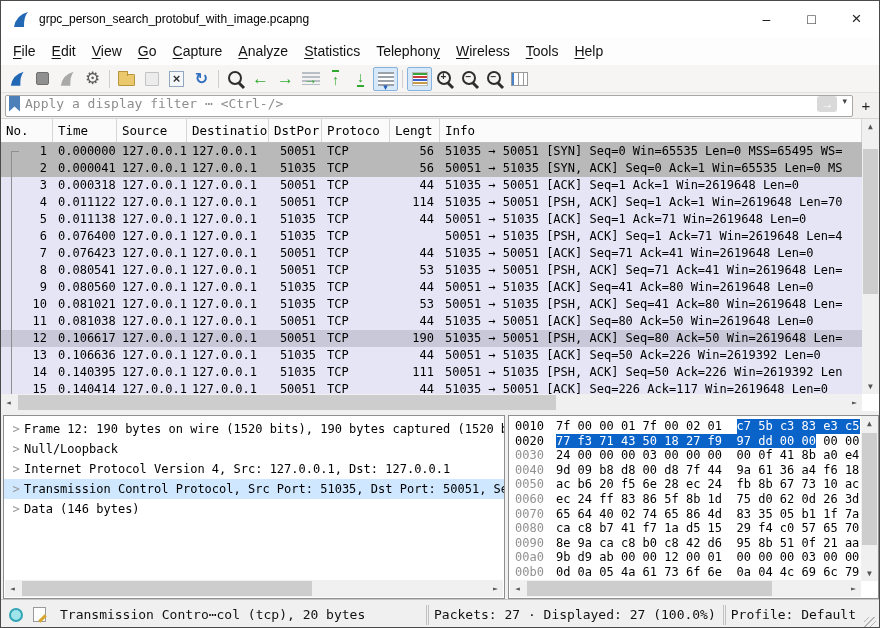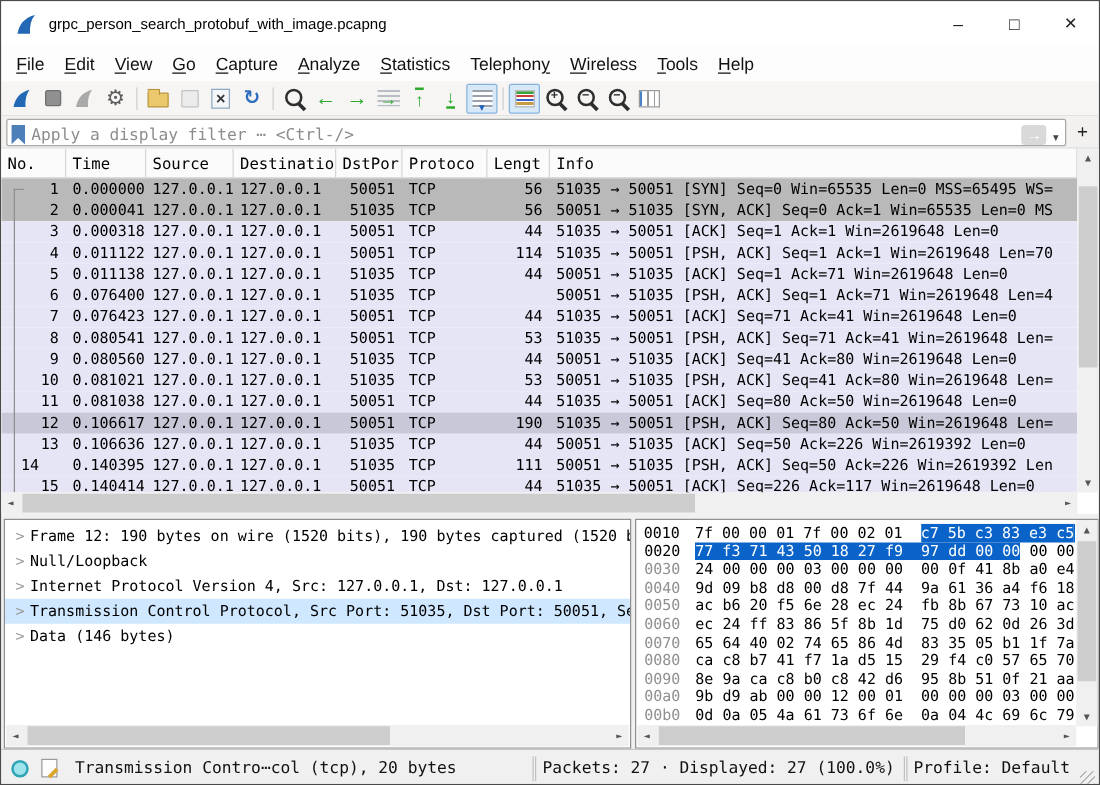--- a/index.html
+++ b/index.html
@@ -47,21 +47,21 @@
   .tb-first .tb-g,.tb-last .tb-g{font-size:14px;font-weight:bold;color:#2faa2f;line-height:1;}
   .tb-first{border-top:2px solid #2faa2f;padding-top:1px;}
   .tb-last{border-bottom:2px solid #2faa2f;padding-bottom:1px;}
   .tb-autoscroll{width:16px;height:14px;background:repeating-linear-gradient(180deg,#9aa1a9 0 2px,#fdfdfd 2px 4px);position:relative;}
   .tb-autoscroll .tb-g{position:absolute;left:0;right:0;bottom:-6px;text-align:center;font-size:9px;color:#1f5fbf;}
   .tb-colorize{width:16px;height:14px;border:1px solid #bbb;background:linear-gradient(180deg,#3aa33a 0 2px,#fff 2px 3px,#cc3a3a 3px 5px,#fff 5px 6px,#3a62c8 6px 8px,#fff 8px 9px,#c79a45 9px 11px,#fff 11px 12px,#888 12px 14px);}
   .tb-columns{width:17px;height:14px;background:#fff;border:1px solid #9a9a9a;background-image:linear-gradient(90deg,#4a82c8 0 2px,transparent 2px 6px,#9a9a9a 6px 7px,transparent 7px 11px,#9a9a9a 11px 12px,transparent 12px 15px,#4a82c8 15px 17px);}
 
   
   .filterbar{position:absolute;left:0;top:92px;right:0;height:26px;background:#f2f1f0;display:flex;align-items:center;padding:0 4px;border-bottom:1px solid #d7d7d7;}
-  .filter-box{flex:1;height:22px;background:#fff;border:1px solid #a8a8a8;border-radius:2px;display:flex;align-items:flex-end;padding:0 3px;}
+  .filter-box{flex:1;height:22px;background:#fff;border:1px solid #a8a8a8;border-radius:2px;display:flex;align-items:flex-start;padding:0 3px;}
   .bookmark-ic{width:11px;height:16px;background:#4d7fb8;clip-path:polygon(0 0,100% 0,100% 100%,50% 68%,0 100%);margin-right:5px;}
   .filter-input{flex:1;border:none;outline:none;font-family:var(--mono);font-size:13px;color:#333;background:transparent;padding:0;}
   .filter-input::placeholder{color:#8d8d8d;opacity:1;}
   .apply-btn{width:20px;height:16px;background:#d9d9d9;border-radius:3px;display:flex;align-items:center;justify-content:center;color:#fff;font-weight:bold;font-size:12px;margin-right:3px;}
   .filter-caret{font-size:9px;color:#444;padding:0 2px;}
   .filter-plus{width:18px;text-align:center;font-size:15px;color:#222;margin-left:4px;}
 
   
   .plist{position:absolute;left:0;top:118px;right:0;height:292px;background:#fff;font-family:var(--mono);font-size:12px;}
   .pl-header{position:absolute;left:0;top:0;right:17px;height:24px;background:#fbfbfb;border-bottom:1px solid #bdbdbd;display:flex;font-size:12.5px;color:#000;}
@@ -97,21 +97,21 @@
   .details-pane{position:absolute;left:2px;top:0;width:502px;height:184px;background:#fff;border:1px solid #8f8f8f;font-family:var(--mono);font-size:12px;}
   .dline{display:flex;height:20px;line-height:20px;white-space:nowrap;overflow:hidden;color:#000;padding-left:4px;}
   .dline.dsel{background:#cfe8ff;}
   .chev{width:16px;color:#9a9a9a;flex-shrink:0;text-align:center;}
   .dtext{overflow:hidden;}
   .details-lines{position:absolute;left:0;top:3px;right:0;bottom:18px;overflow:hidden;}
   .dp-hscroll{left:1px;right:1px;bottom:1px;}
 
   .hex-pane{position:absolute;left:507px;top:0;width:371px;height:184px;background:#fff;border:1px solid #8f8f8f;font-family:var(--mono);font-size:12px;}
   .hex-rows{position:absolute;left:6px;top:3px;right:18px;bottom:18px;overflow:hidden;}
-  .hrow{height:14.6px;line-height:14.6px;white-space:pre;display:flex;justify-content:center;}
+  .hrow{height:14.6px;line-height:14.6px;white-space:pre;display:flex;}
   .hoff{color:#909090;margin-right:12px;}
   .hoff.dark{color:#000;}
   .hseg{color:#000;}
   .hseg.sel{background:#0a63c8;color:#fff;}
   .hsp{color:#000;}
   .hfill{flex:1;background:#0a63c8;}
   .hex-vscroll{right:0;top:0;bottom:17px;}
   .hex-hscroll{left:1px;right:17px;bottom:1px;}
 
   
@@ -404,21 +404,21 @@
           <span class="pc a-right" style="width: 52px;">13</span>
           <span class="pc a-left" style="width: 64px;">0.106636</span>
           <span class="pc a-left" style="width: 70px;">127.0.0.1</span>
           <span class="pc a-left" style="width: 82px;">127.0.0.1</span>
           <span class="pc a-right" style="width: 53px;">51035</span>
           <span class="pc a-left" style="width: 68px;">TCP</span>
           <span class="pc a-right" style="width: 50px;">44</span>
           <span class="pc a-left grow">50051 → 51035 [ACK] Seq=50 Ack=226 Win=2619392 Len=0</span>
         </div>
         <div class="prow st-lav">
-          <span class="pc a-right" style="width: 52px; text-align: center;">14</span>
+          <span class="pc a-right" style="width: 52px;">14</span>
           <span class="pc a-left" style="width: 64px;">0.140395</span>
           <span class="pc a-left" style="width: 70px;">127.0.0.1</span>
           <span class="pc a-left" style="width: 82px;">127.0.0.1</span>
           <span class="pc a-right" style="width: 53px;">51035</span>
           <span class="pc a-left" style="width: 68px;">TCP</span>
           <span class="pc a-right" style="width: 50px;">111</span>
           <span class="pc a-left grow">50051 → 51035 [PSH, ACK] Seq=50 Ack=226 Win=2619392 Len</span>
         </div>
         <div class="prow st-lav">
           <span class="pc a-right" style="width: 52px;">15</span>

